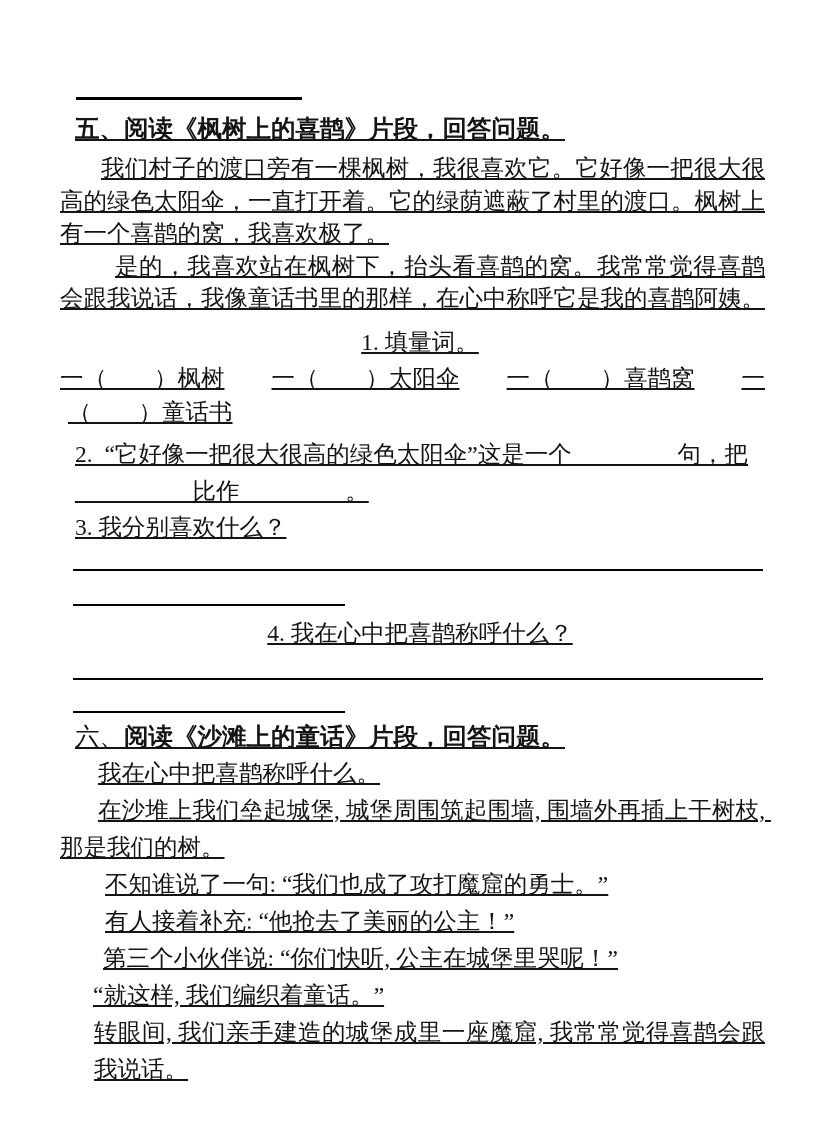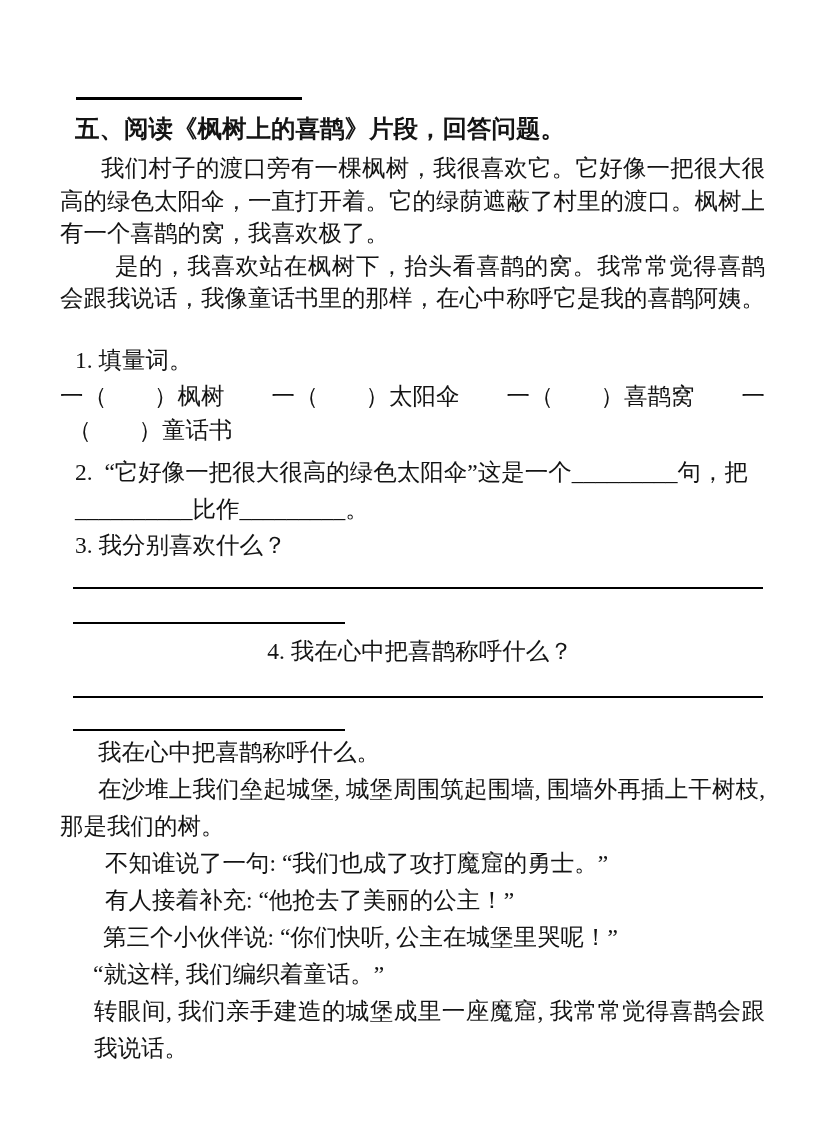--- a/index.html
+++ b/index.html
@@ -12,20 +12,21 @@
     width: 827px;
     height: 1122px;
     background: #ffffff;
     overflow: hidden;
     font-family: "Liberation Serif", "DejaVu Serif", serif;
     color: #141414;
   }
   .content {
     padding: 97px 62px 0 60px; 
     font-size: 23.5px;
+    text-decoration: underline;
   }
   .t { white-space: pre-wrap; }
 
   
   .rule { height: 0; border-top: 2px solid #000; }
   .top-rule   { width: 226px; margin-left: 16px; border-top-width: 3px; }
   .long-rule  { width: 690px; margin-left: 13px; }
   .short-rule { width: 272px; margin-left: 13px; border-top-width: 2.5px; }
   .r1 { margin-top: 26px; }
   .r2 { margin-top: 33px; }
@@ -54,21 +55,21 @@
   }
   .p5.first { margin-top: 8px; }
   .ind41 { text-indent: 41px; }
   .ind55 { text-indent: 55px; }
 
   
   .q {
     margin: 0 0 0 15px;
     line-height: 31px;
   }
-  .q1 { margin-top: 30px; }
+  .q1 { margin-top: 12px; text-align: center; }
   .qrow {
     display: flex;
     justify-content: space-between;
     margin-top: 5px;
     line-height: 31px;
   }
   .qrow2 { margin: 3px 0 0 8px; line-height: 31px; }
   .q2 { margin: 8px 0 0 15px; line-height: 37px; }
   .q3 { margin-top: 2px; }
   .q4 { margin-top: 12px; text-align: center; }
@@ -117,20 +118,23 @@
     </div>
 
     <div class="q q3 t">3. 我分别喜欢什么？</div>
     <div class="rule long-rule r1"></div>
     <div class="rule short-rule r2"></div>
 
     <div class="q q4 t">4. 我在心中把喜鹊称呼什么？</div>
     <div class="rule long-rule r3"></div>
     <div class="rule short-rule r4"></div>
 
+    <div class="heading h6">
+      <span class="hnum-regular">六、</span><span class="bold t">阅读《沙滩上的童话》片段，回答问题。</span>
+    </div>
 
     <p class="p6 first i38 t">我在心中把喜鹊称呼什么。</p>
     <p class="p6 i38 t">在沙堆上我们垒起城堡, 城堡周围筑起围墙, 围墙外再插上干树枝, 那是我们的树。</p>
     <p class="p6 i45 t">不知谁说了一句: “我们也成了攻打魔窟的勇士。”</p>
     <p class="p6 i45 t">有人接着补充: “他抢去了美丽的公主！”</p>
     <p class="p6 i43 t">第三个小伙伴说: “你们快听, 公主在城堡里哭呢！”</p>
     <p class="p6 i33 t">“就这样, 我们编织着童话。”</p>
     <p class="p6 pad34 t">转眼间, 我们亲手建造的城堡成里一座魔窟, 我常常觉得喜鹊会跟我说话。</p>
 
   </div>

